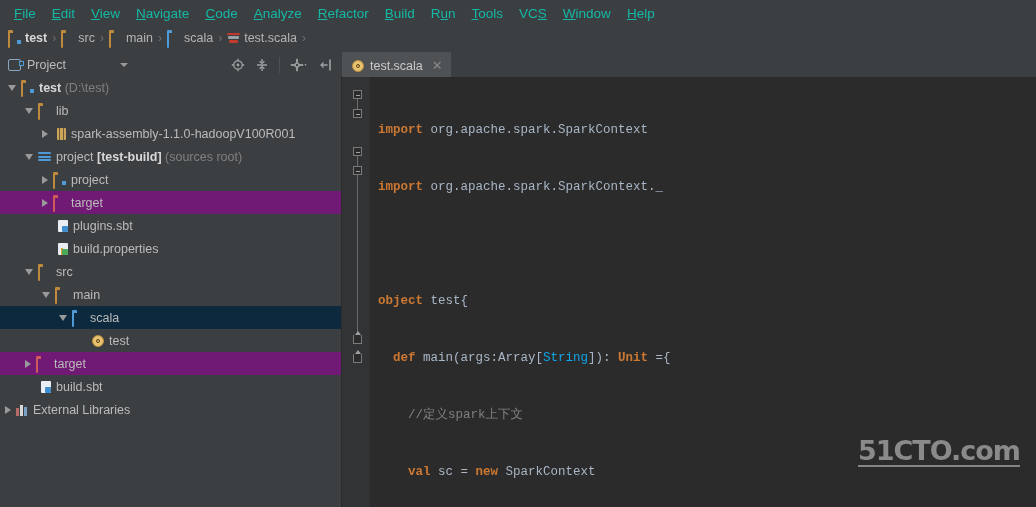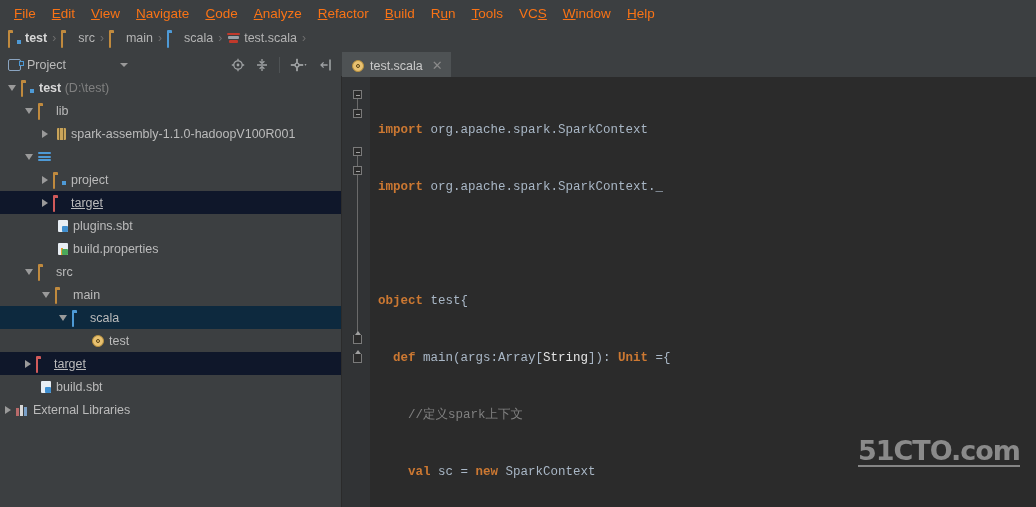--- a/index.html
+++ b/index.html
@@ -4,21 +4,21 @@
 <style>
   html,body{margin:0;padding:0;background:#3c3f41;}
   body{width:1036px;height:507px;overflow:hidden;
        font-family:"Liberation Sans","DejaVu Sans",sans-serif;
        -webkit-font-smoothing:antialiased;}
   #app{position:relative;width:1036px;height:507px;background:#3c3f41;}
 
   
   .menubar{height:26px;background:#3c3f41;display:flex;align-items:center;
            padding-left:6px;box-sizing:border-box;}
-  .menuitem{color:#f97316;font-size:13.5px;padding:2px 8px;white-space:nowrap;cursor:default;}
+  .menuitem{color:#14b8a6;font-size:13.5px;padding:2px 8px;white-space:nowrap;cursor:default;}
   .menuitem .mn{text-decoration:underline;}
 
   
   .crumbbar{height:24px;background:#3c3f41;display:flex;align-items:center;
             padding-left:8px;box-sizing:border-box;}
   .crumb{display:flex;align-items:center;gap:4px;color:#b4b4b4;font-size:12.5px;}
   .crumb.first span.lbl{color:#d6d6d6;font-weight:bold;}
   .crumbsep{color:#6e6e6e;font-size:12px;margin:0 5px;}
 
   
@@ -81,21 +81,21 @@
   .hdr-divider{width:1px;height:16px;background:#4e5254;}
   .hdr-icons{margin-left:auto;display:flex;align-items:center;gap:10px;padding-right:8px;}
   .tb-ic{width:14px;height:14px;position:relative;color:#9fa2a4;}
 
   
   .sidebar{position:absolute;left:0;top:76px;width:341px;bottom:0;background:#3c3f41;
            overflow:hidden;border-right:1px solid #2b2b2b;}
   .trow{height:23px;display:flex;align-items:center;white-space:nowrap;
         font-size:12.5px;color:#bbbbbb;box-sizing:border-box;}
   .trow.sel{background:#0d293e;}
-  .trow.hl{background:#0f172a;text-decoration:underline;}
+  .trow.hl{background:#701a75;}
   .tw{width:0;height:0;flex:0 0 auto;}
   .tw.closed{border-top:4.5px solid transparent;border-bottom:4.5px solid transparent;
              border-left:6px solid #9a9a9a;}
   .tw.open{border-left:4.5px solid transparent;border-right:4.5px solid transparent;
            border-top:6px solid #9a9a9a;}
   .tw.none{width:7px;height:9px;}
   .tlbl{margin-left:5px;}
   .tlbl b{font-weight:bold;color:#d8d8d8;}
   .tdim{color:#808080;margin-top:16px;}
   .icwrap{margin-left:5px;display:flex;align-items:center;}
@@ -108,21 +108,21 @@
        border-top:2px solid #4e5254;}
   .tab .x{color:#8a8a8a;font-size:13px;margin-left:3px;}
   .gutter{position:absolute;left:0;top:25px;bottom:0;width:28px;background:#313335;}
   .codearea{position:absolute;left:28px;top:25px;right:0;bottom:0;background:#2b2b2b;
       font-family:"Liberation Mono","DejaVu Sans Mono",monospace;
       font-size:12.5px;line-height:19px;color:#a9b7c6;padding-top:6px;box-sizing:border-box;
       white-space:pre;overflow:hidden;}
   .cline{height:19px;padding-left:8px;}
   .kw{color:#cc7832;font-weight:bold;}
   .cm{color:#808080;}
-  .typ{color:#e5e5e5;}
+  .typ{color:#0ea5e9;}
   
   .fold{position:absolute;left:11px;width:9px;height:9px;border:1px solid #7a7a7a;
         background:#2b2b2b;box-sizing:border-box;}
   .fold:after{content:"";position:absolute;left:1.5px;top:3.5px;width:4px;height:1px;background:#a0a0a0;}
   .fline{position:absolute;left:15px;width:1px;background:#6a6a6a;}
   .foldend{position:absolute;left:11px;width:9px;height:9px;border:1px solid #7a7a7a;
         border-top:none;background:#2b2b2b;box-sizing:border-box;}
   .foldend:after{content:"";position:absolute;left:1.2px;top:-4px;width:0;height:0;
         border-left:3px solid transparent;border-right:3px solid transparent;border-bottom:4px solid #a0a0a0;}
 
@@ -267,20 +267,21 @@
 
     <div class="trow" style="padding-left:25px">
       <span class="tw open"></span>
       <span class="icwrap">
           <span class="barsic">
             <i></i>
             <i></i>
             <i></i>
           </span>
         </span>
+      <span class="tlbl"><span>project </span><b>[test-build]</b><span class="tdim"> (sources root)</span></span>
     </div>
 
     <div class="trow" style="padding-left:42px">
       <span class="tw closed"></span>
       <span class="icwrap">
           <span class="ic"><span class="folder mod"></span></span>
         </span>
       <span class="tlbl">project</span>
     </div>
 

